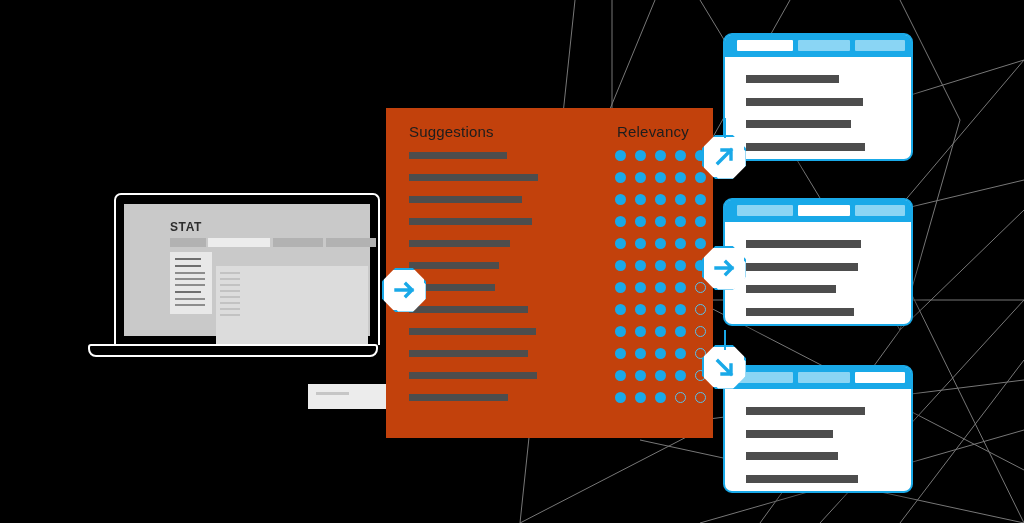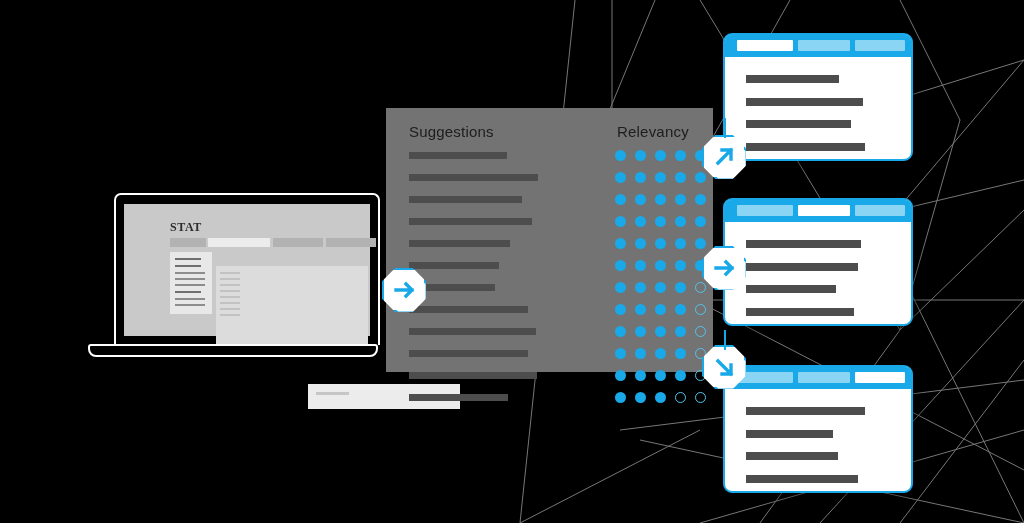--- a/index.html
+++ b/index.html
@@ -4,21 +4,21 @@
 <title>STAT Keyword Suggestions Relevancy</title>
 <style>
   html,body{margin:0;padding:0;background:#000;}
   body{width:1024px;height:523px;overflow:hidden;font-family:"Liberation Sans",sans-serif;}
   #stage{position:relative;width:1024px;height:523px;background:#000000;overflow:hidden;}
 
   
   #net{position:absolute;left:0;top:0;width:1024px;height:523px;}
 
   
-  #laptop{position:absolute;left:88px;top:193px;width:290px;height:170px;font-family:Liberation Serif, serif;}
+  #laptop{position:absolute;left:88px;top:193px;width:290px;height:170px;}
   .lp-lid{position:absolute;left:26px;top:0;width:266px;height:152px;border:2px solid #ffffff;
           border-bottom:none;border-radius:7px 7px 0 0;box-sizing:border-box;}
   .lp-screen{position:absolute;left:36px;top:11px;width:246px;height:132px;background:#c9c9c9;}
   .lp-base{position:absolute;left:0px;top:151px;width:290px;height:13px;border:2px solid #ffffff;
            border-radius:3px 3px 8px 8px;box-sizing:border-box;background:#000;}
 
   .stat-logo{position:absolute;left:46px;top:16px;font-size:12px;font-weight:bold;letter-spacing:.6px;color:#2d2d2d;}
   .lp-tabs{position:absolute;left:46px;top:34px;width:206px;height:9px;}
   .lp-tab{position:absolute;top:0;height:9px;background:#b2b2b2;}
   .lp-tab.active{background:#ececec;}
@@ -31,21 +31,21 @@
   .lp-footline{position:absolute;left:8px;top:8px;width:33px;height:3px;background:#c6c6c6;}
 
   
   #kwdlg{position:absolute;left:186px;top:247px;width:210px;height:65px;background:#ffffff;
          box-shadow:3px 4px 9px rgba(0,0,0,.35);}
   .kw-label{position:absolute;left:18px;top:12px;font-size:14px;color:#1d1d1d;}
   .kw-input{position:absolute;left:18px;top:33px;width:178px;height:22px;background:#fdfdfd;border:1px solid #d8d8d8;box-sizing:border-box;}
   .kw-val{position:absolute;left:6px;top:6px;width:124px;height:9px;background:#000000;}
 
   
-  #panel{position:absolute;left:386px;top:108px;width:327px;height:264px;background:#737373;}
+  #panel{position:absolute;left:386px;top:108px;width:327px;height:330px;background:#c2410c;}
   .p-head{position:absolute;font-size:15px;color:#1d1d1d;letter-spacing:.2px;}
   #h-sug{left:23px;top:15px;}
   #h-rel{left:231px;top:15px;}
   .sugbar{position:absolute;left:23px;height:7px;background:#4d4d4d;}
   .dotrow{position:absolute;left:229px;height:11px;}
   .dot{position:absolute;top:0;width:11px;height:11px;border-radius:50%;background:#19a9e8;box-sizing:border-box;}
   .dot.off{background:transparent;border:1.6px solid #55c3ef;}
 
   
   .brw{position:absolute;width:190px;height:128px;background:#ffffff;

